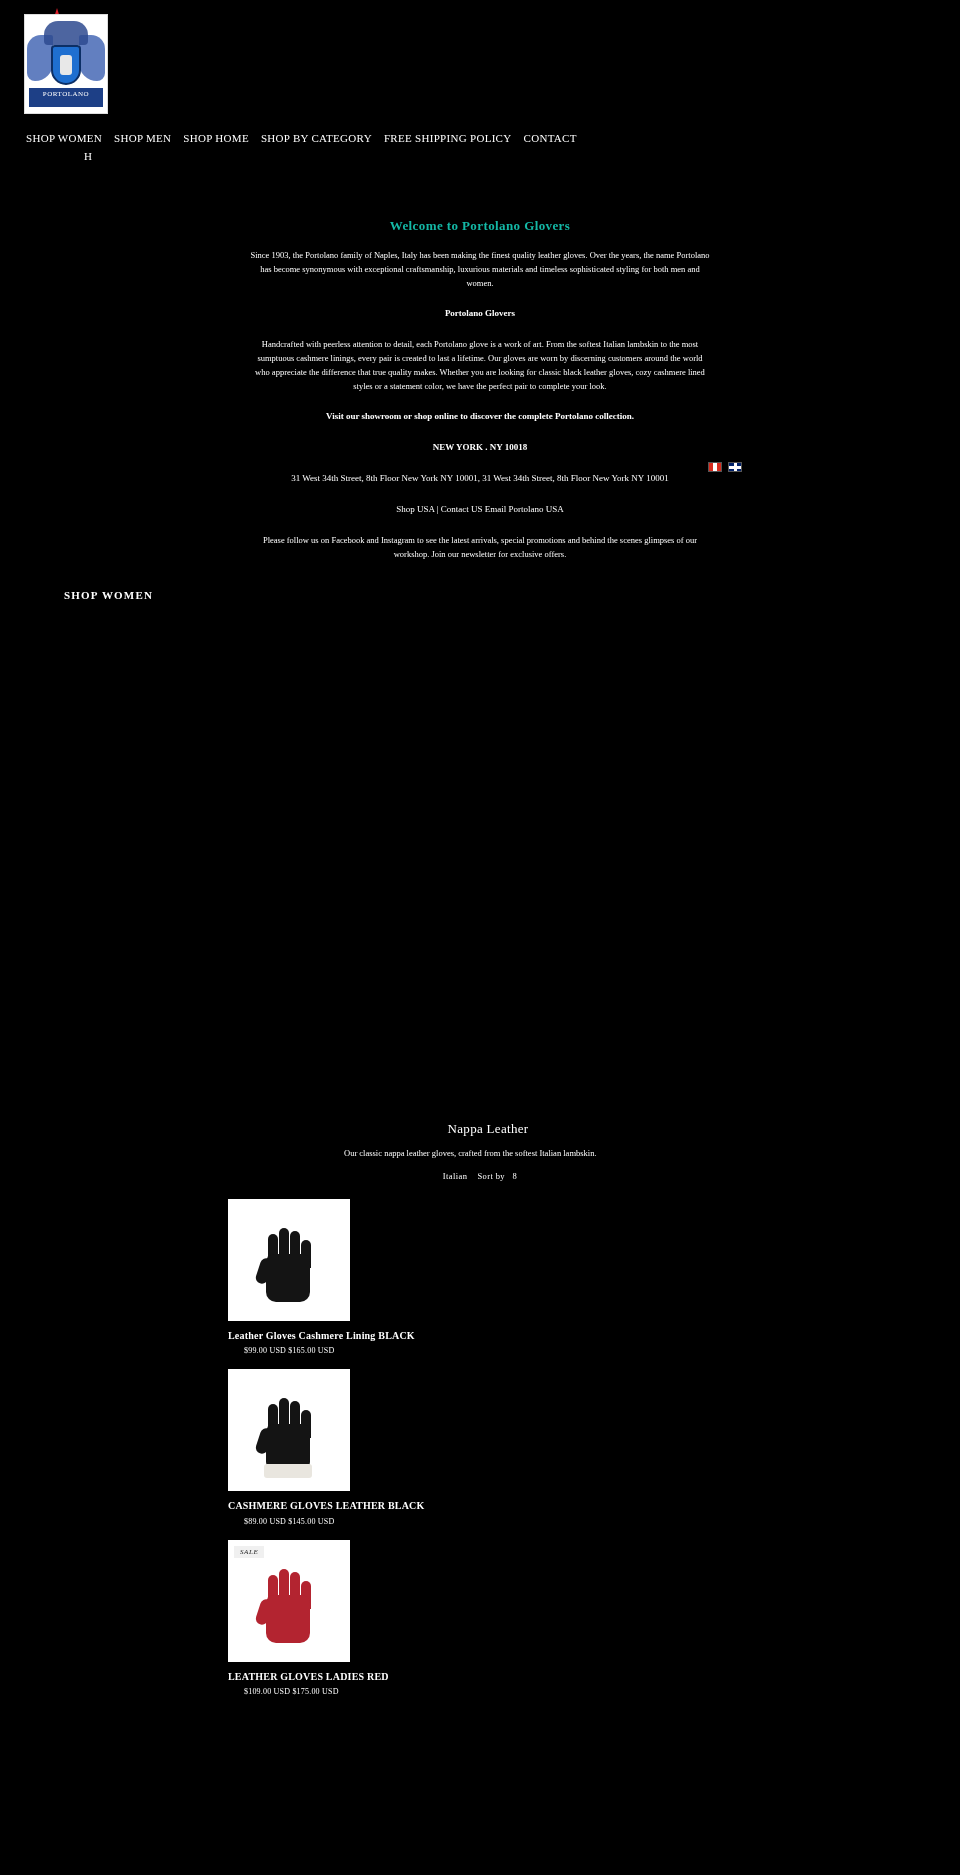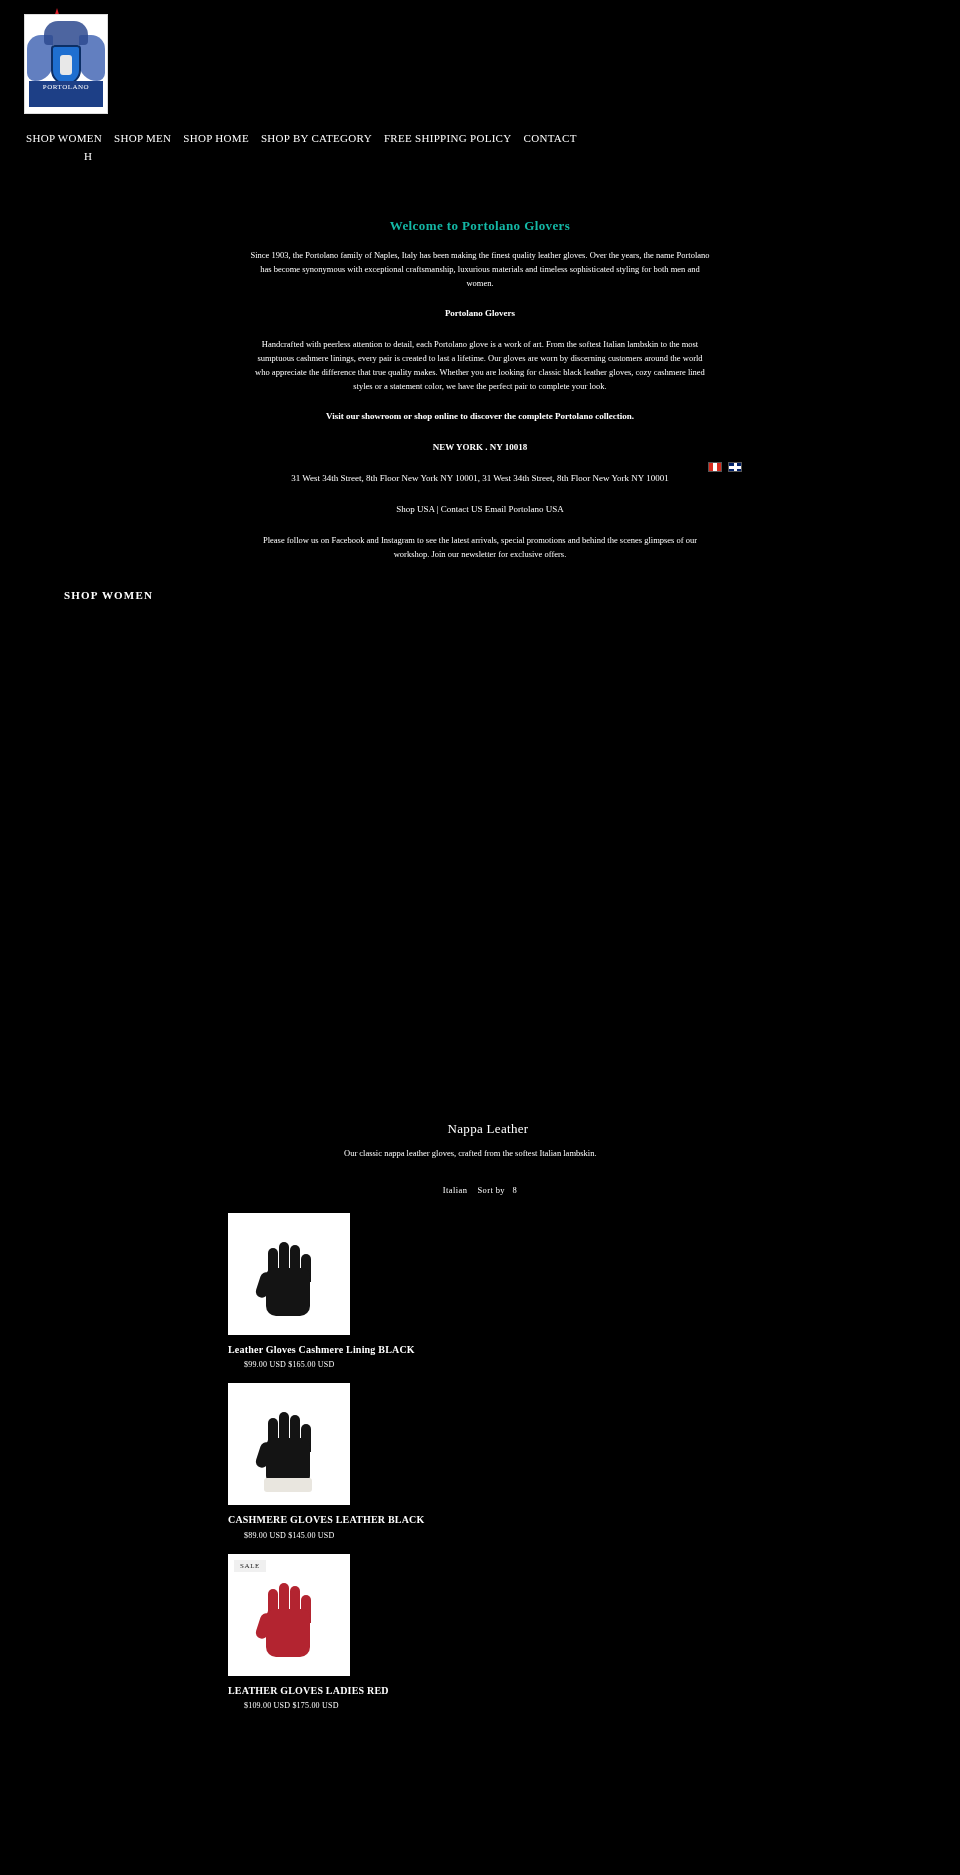--- a/index.html
+++ b/index.html
@@ -68,21 +68,21 @@
     position: absolute;
     top: 8px; left: 50%;
     transform: translateX(-50%);
     width: 12px; height: 20px;
     background: #e8e8e8;
     border-radius: 3px;
   }
   .crest .banner {
     position: absolute;
     bottom: 6px; left: 4px; right: 4px;
-    height: 26px;
+    height: 19px;
     background: #1d3f86;
     color: #fff;
     font-size: 7px;
     letter-spacing: .5px;
     text-align: center;
     line-height: 13px;
     font-family: "Liberation Serif", serif;
   }
   .crest-flag {
     position: absolute;
@@ -198,21 +198,21 @@
   .collection h2 {
     font-size: 13px;
     font-weight: normal;
     margin: 0 0 10px 16px;
     letter-spacing: .3px;
   }
   .collection .desc {
     font-size: 8.5px;
     line-height: 1.6;
     max-width: 300px;
-    margin: 0 auto 24px auto;
+    margin: 0 auto 10px auto;
     text-align: left;
     padding-left: 14px;
   }
   .collection .filter-row {
     font-size: 8.5px;
     letter-spacing: .4px;
   }
 
   
   .product-list {
@@ -272,20 +272,21 @@
     border-radius: 3px;
   }
   .badge-sale {
     position: absolute;
     top: 6px; left: 6px;
     background: #f0f0f0;
     color: #222;
     font-size: 7px;
     letter-spacing: .6px;
     padding: 2px 6px;
+    font-style: italic;
   }
   .product-title {
     font-size: 10px;
     font-weight: bold;
     line-height: 1.35;
     margin-top: 8px;
     letter-spacing: .2px;
   }
   .product-price {
     font-size: 8px;

